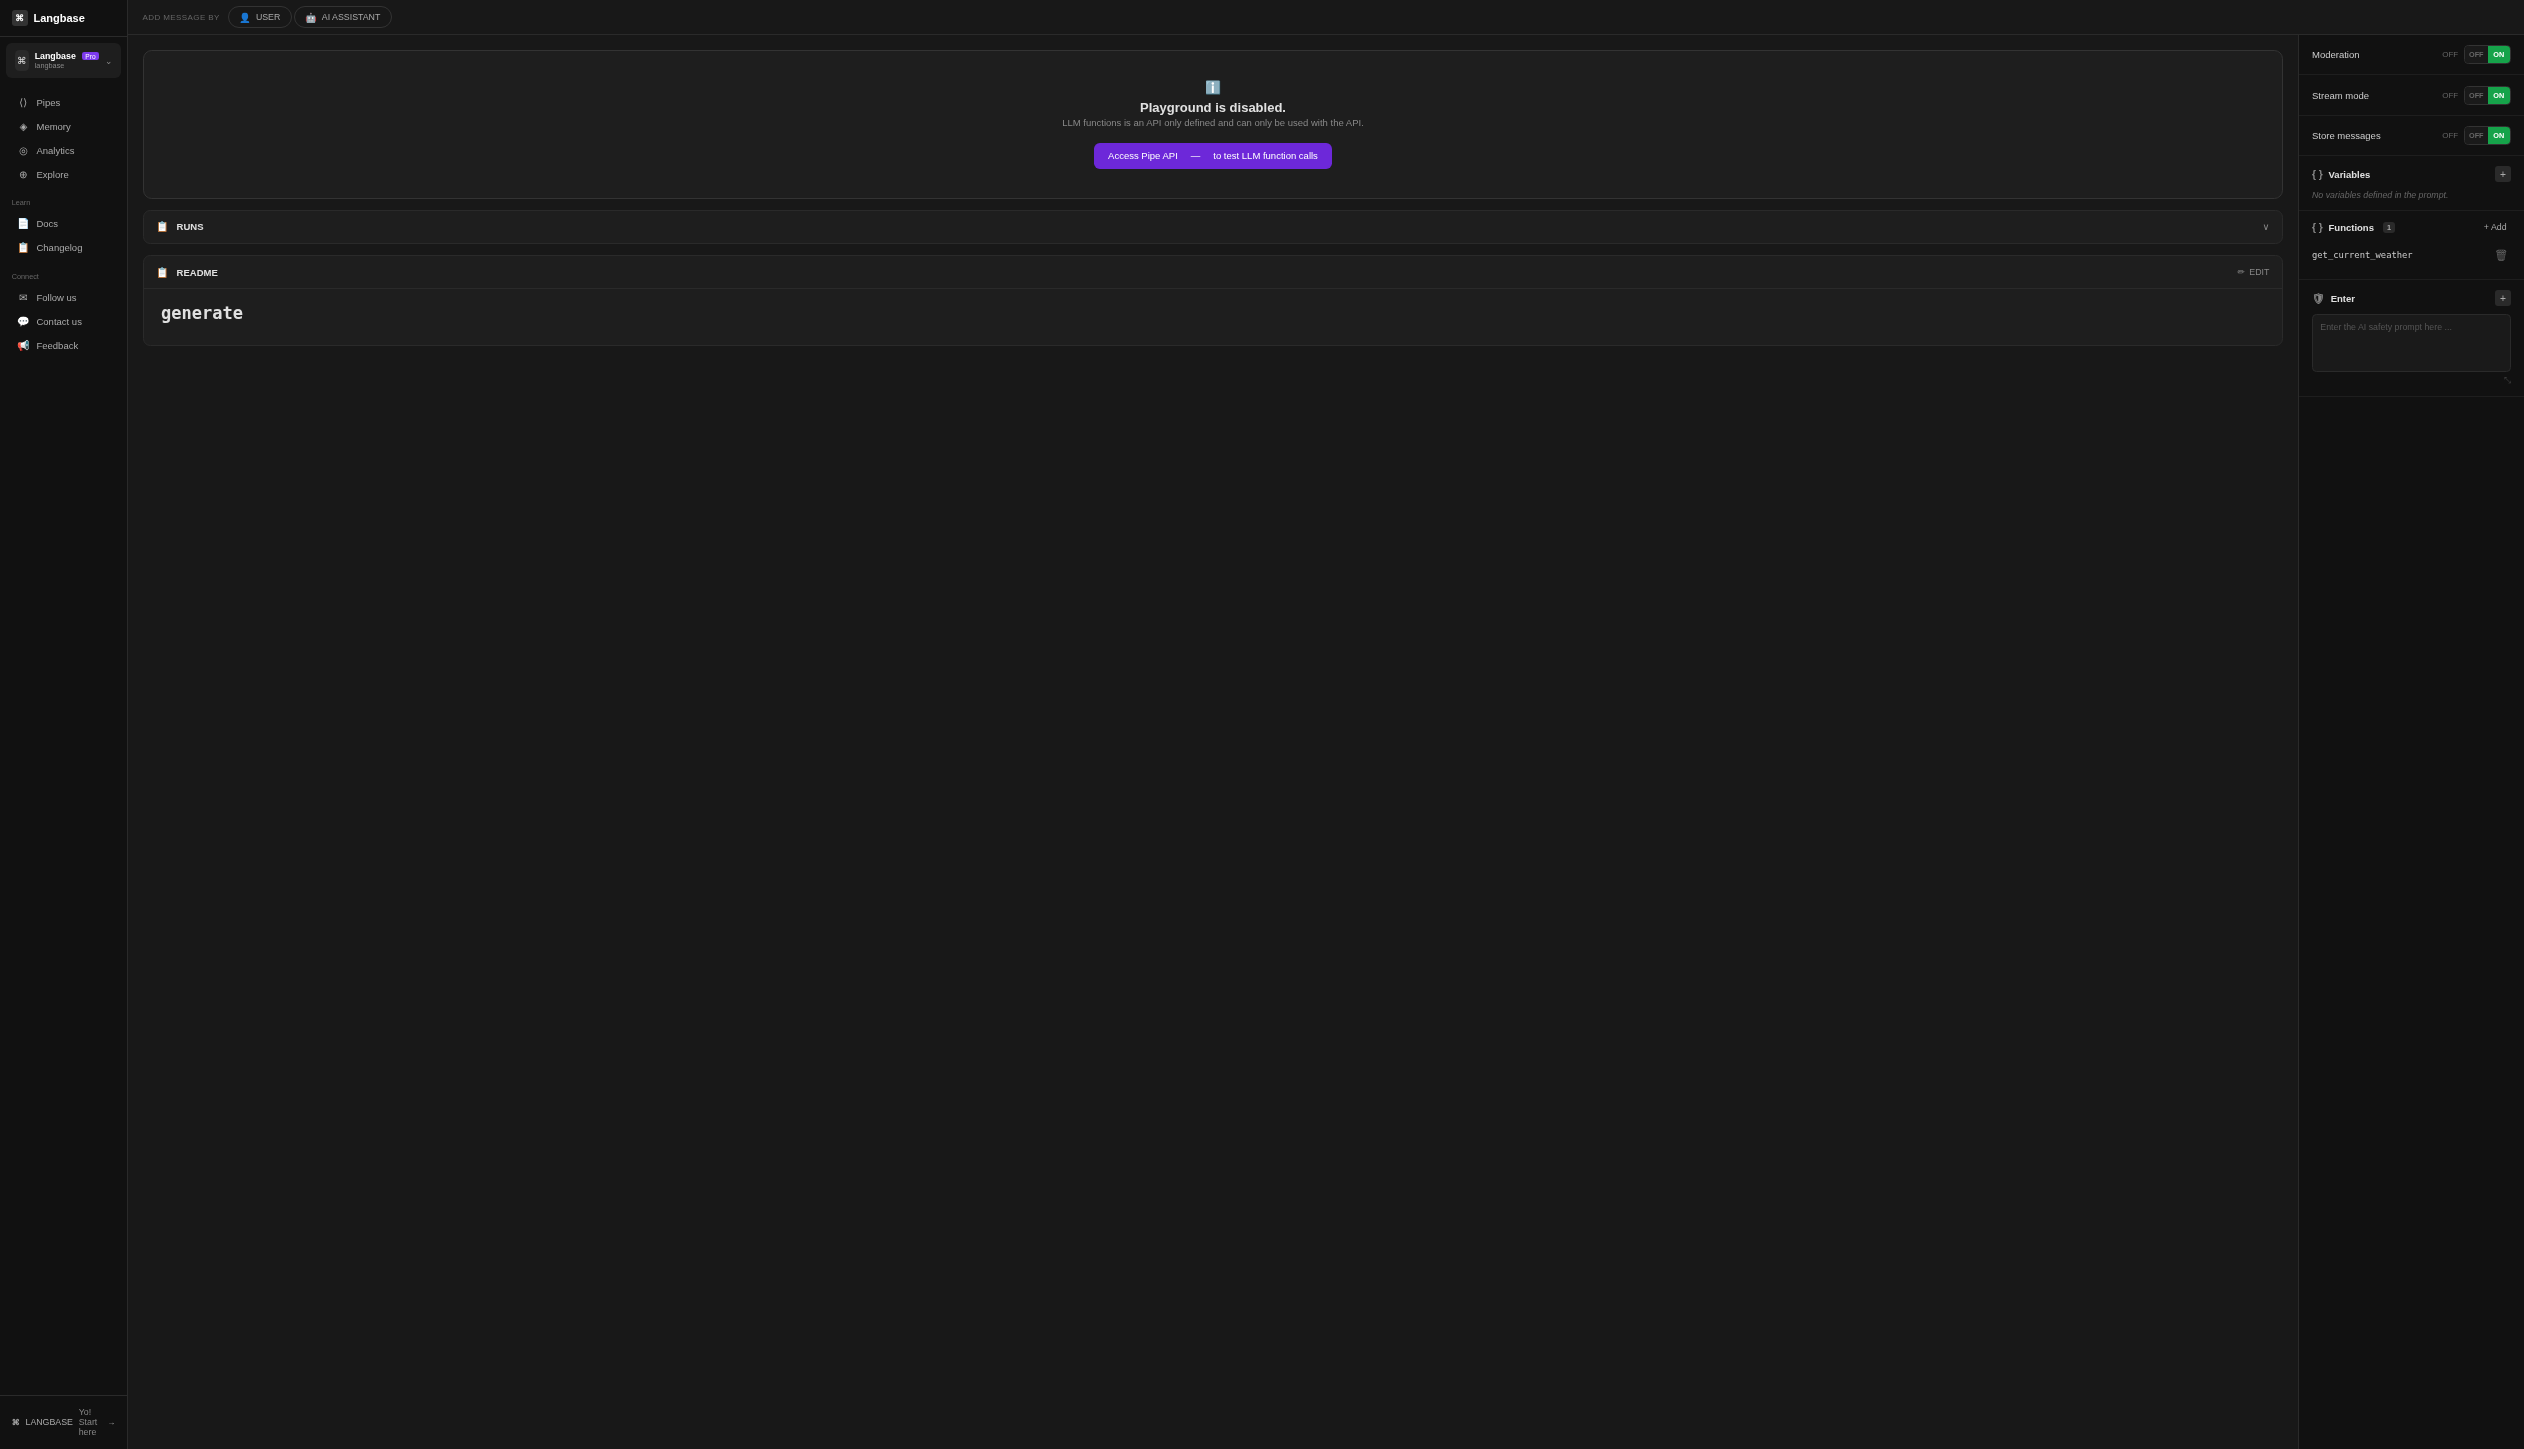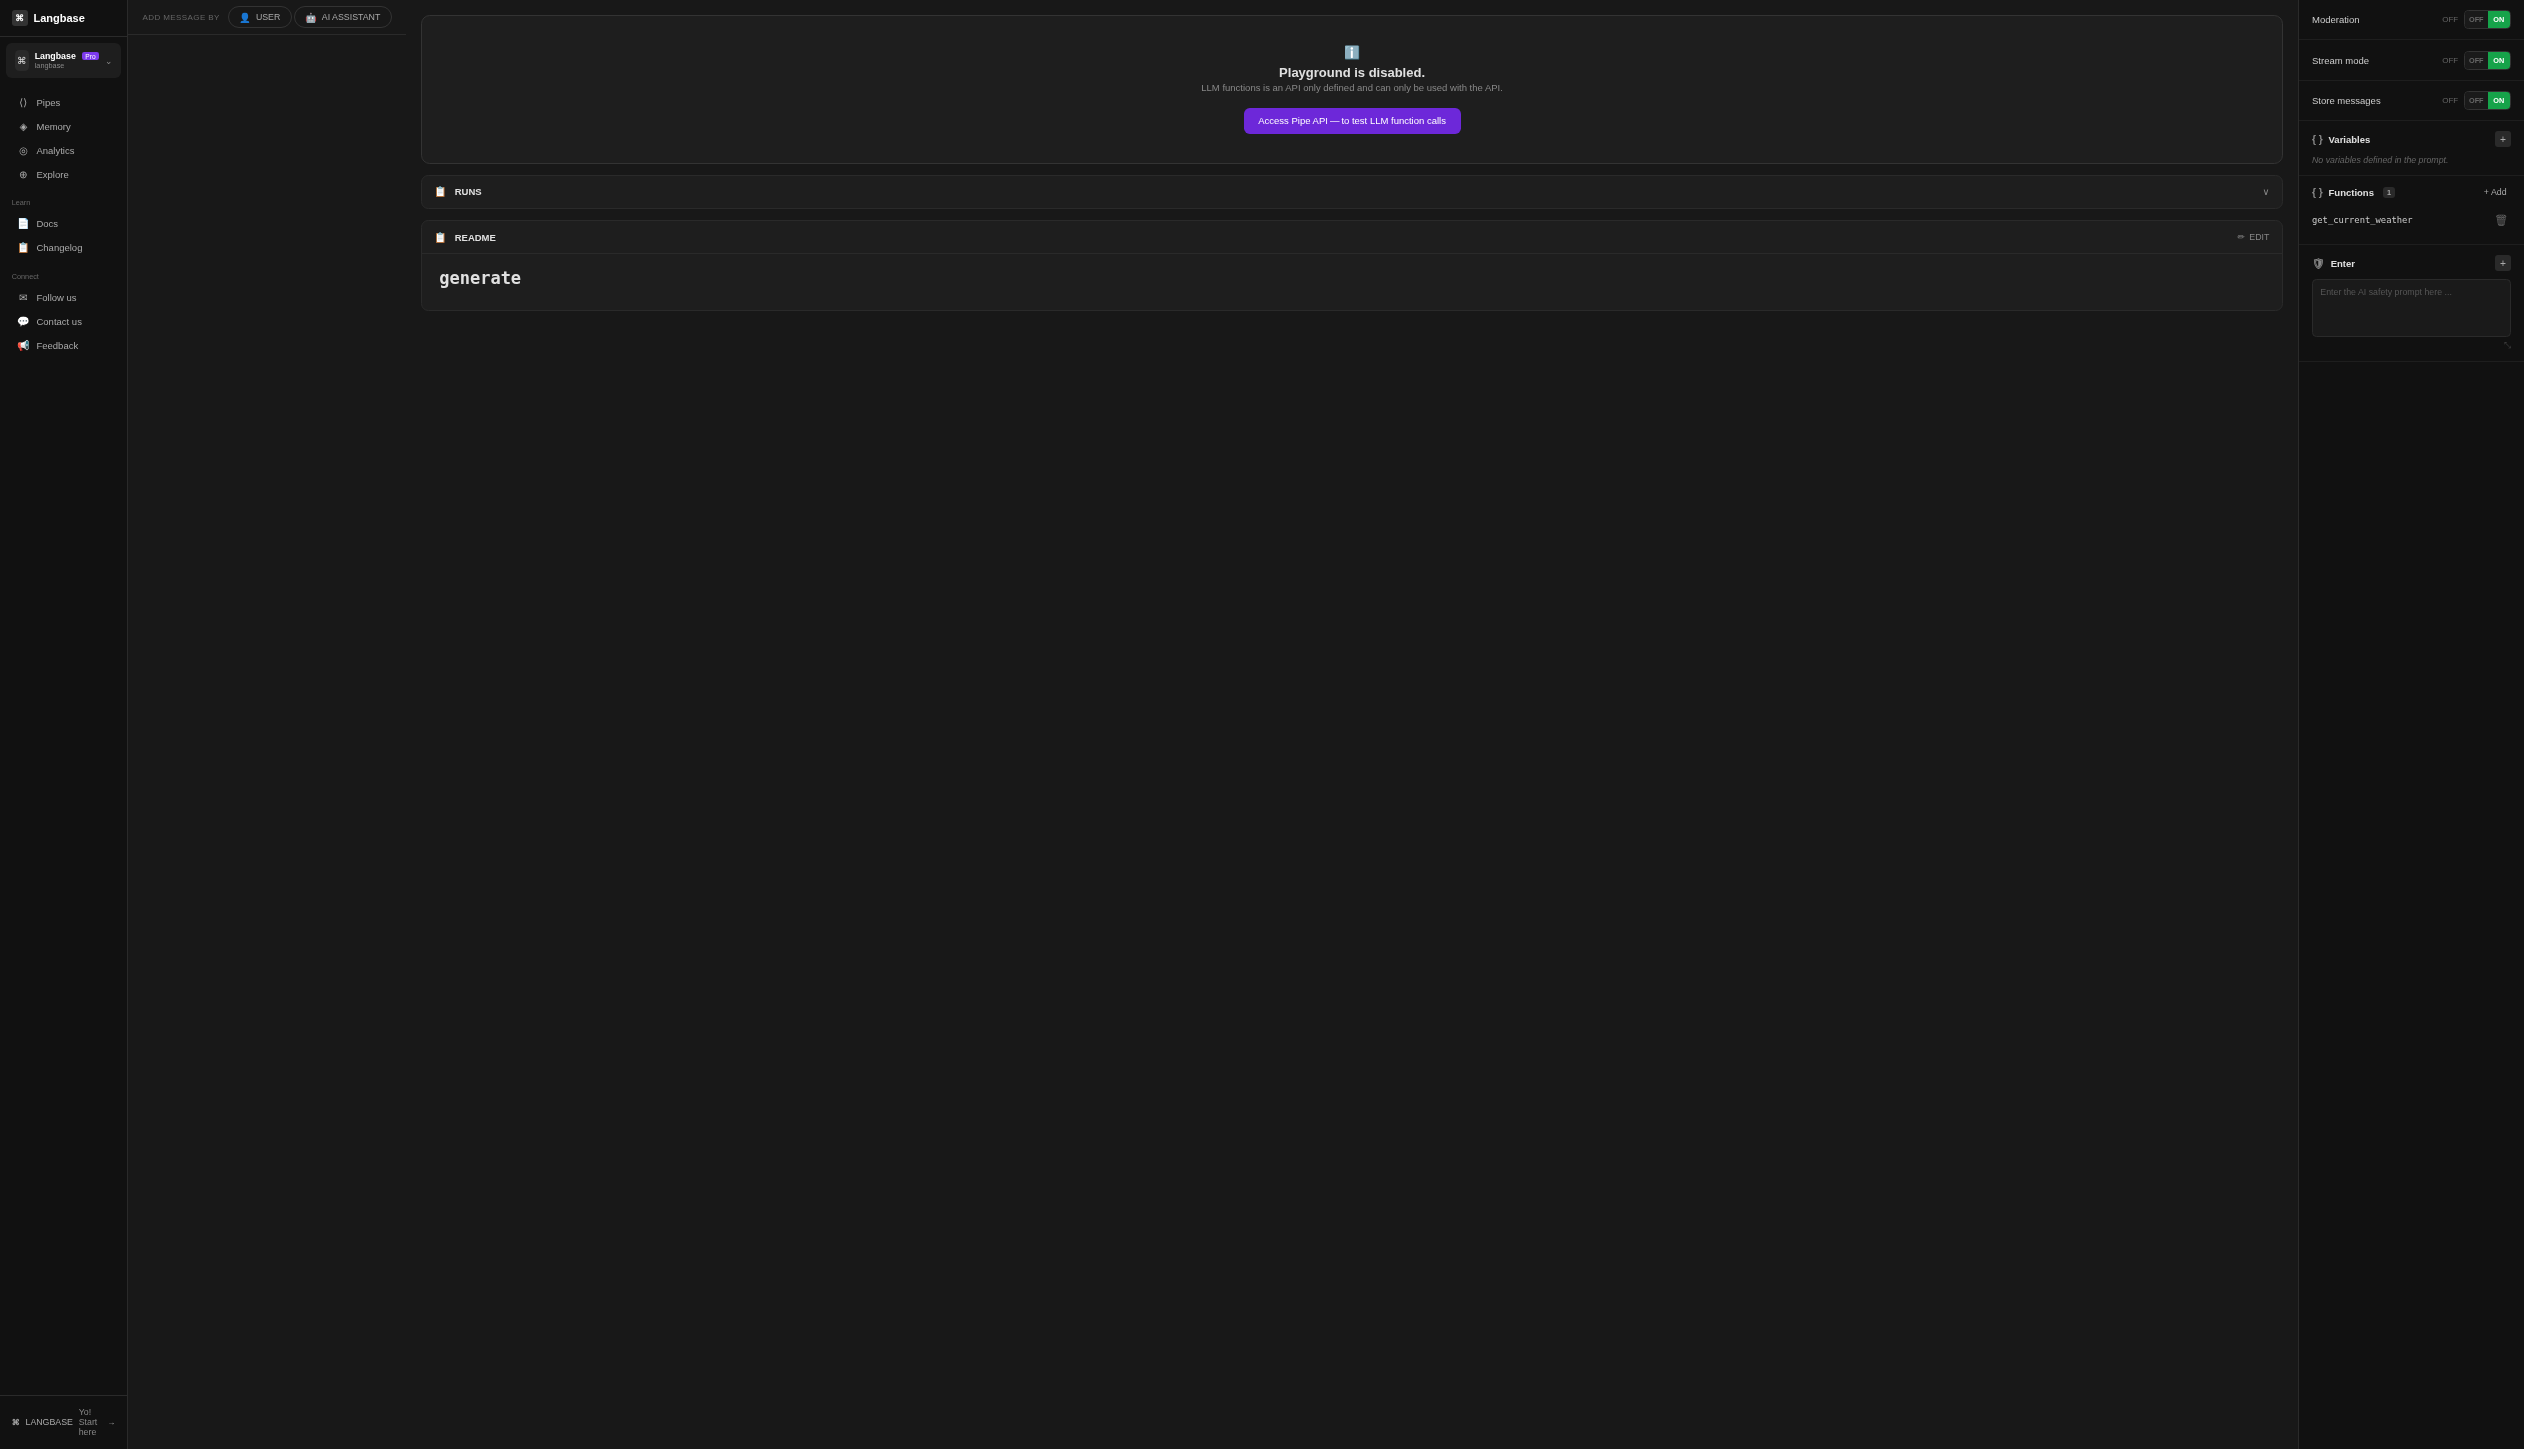--- a/index.html
+++ b/index.html
@@ -106,21 +106,21 @@
       cursor: pointer;
     }
     .footer-logo-mark { font-size: 8px; color: #aaa; font-weight: 700; }
     .footer-text { color: #aaa; }
     .footer-arrow { color: #aaa; font-size: 8px; }
 
     
     .main {
       flex: 1;
       display: flex;
-      flex-direction: row;
+      flex-direction: column;
       background: #181818;
       overflow: hidden;
     }
 
     
     .topbar {
       display: flex;
       align-items: center;
       padding: 0 14.6px;
       height: 35px;
@@ -175,21 +175,21 @@
       padding: 29px 22px;
       text-align: center;
       color: #aaa;
     }
     .notice-icon { font-size: 13px; margin-bottom: 5.8px; }
     .notice-title { color: #e0e0e0; font-weight: 600; font-size: 13px; margin-bottom: 2px; }
     .notice-desc { font-size: 9.5px; color: #888; margin-bottom: 14.6px; }
     .notice-btn {
       display: inline-flex;
       align-items: center;
-      gap: 2px;
+      gap: 13px;
       background: #6d28d9;
       color: #fff;
       border: none;
       border-radius: 5.8px;
       padding: 7.3px 14.6px;
       font-size: 9.5px;
       cursor: pointer;
       font-weight: 500;
     }
 

